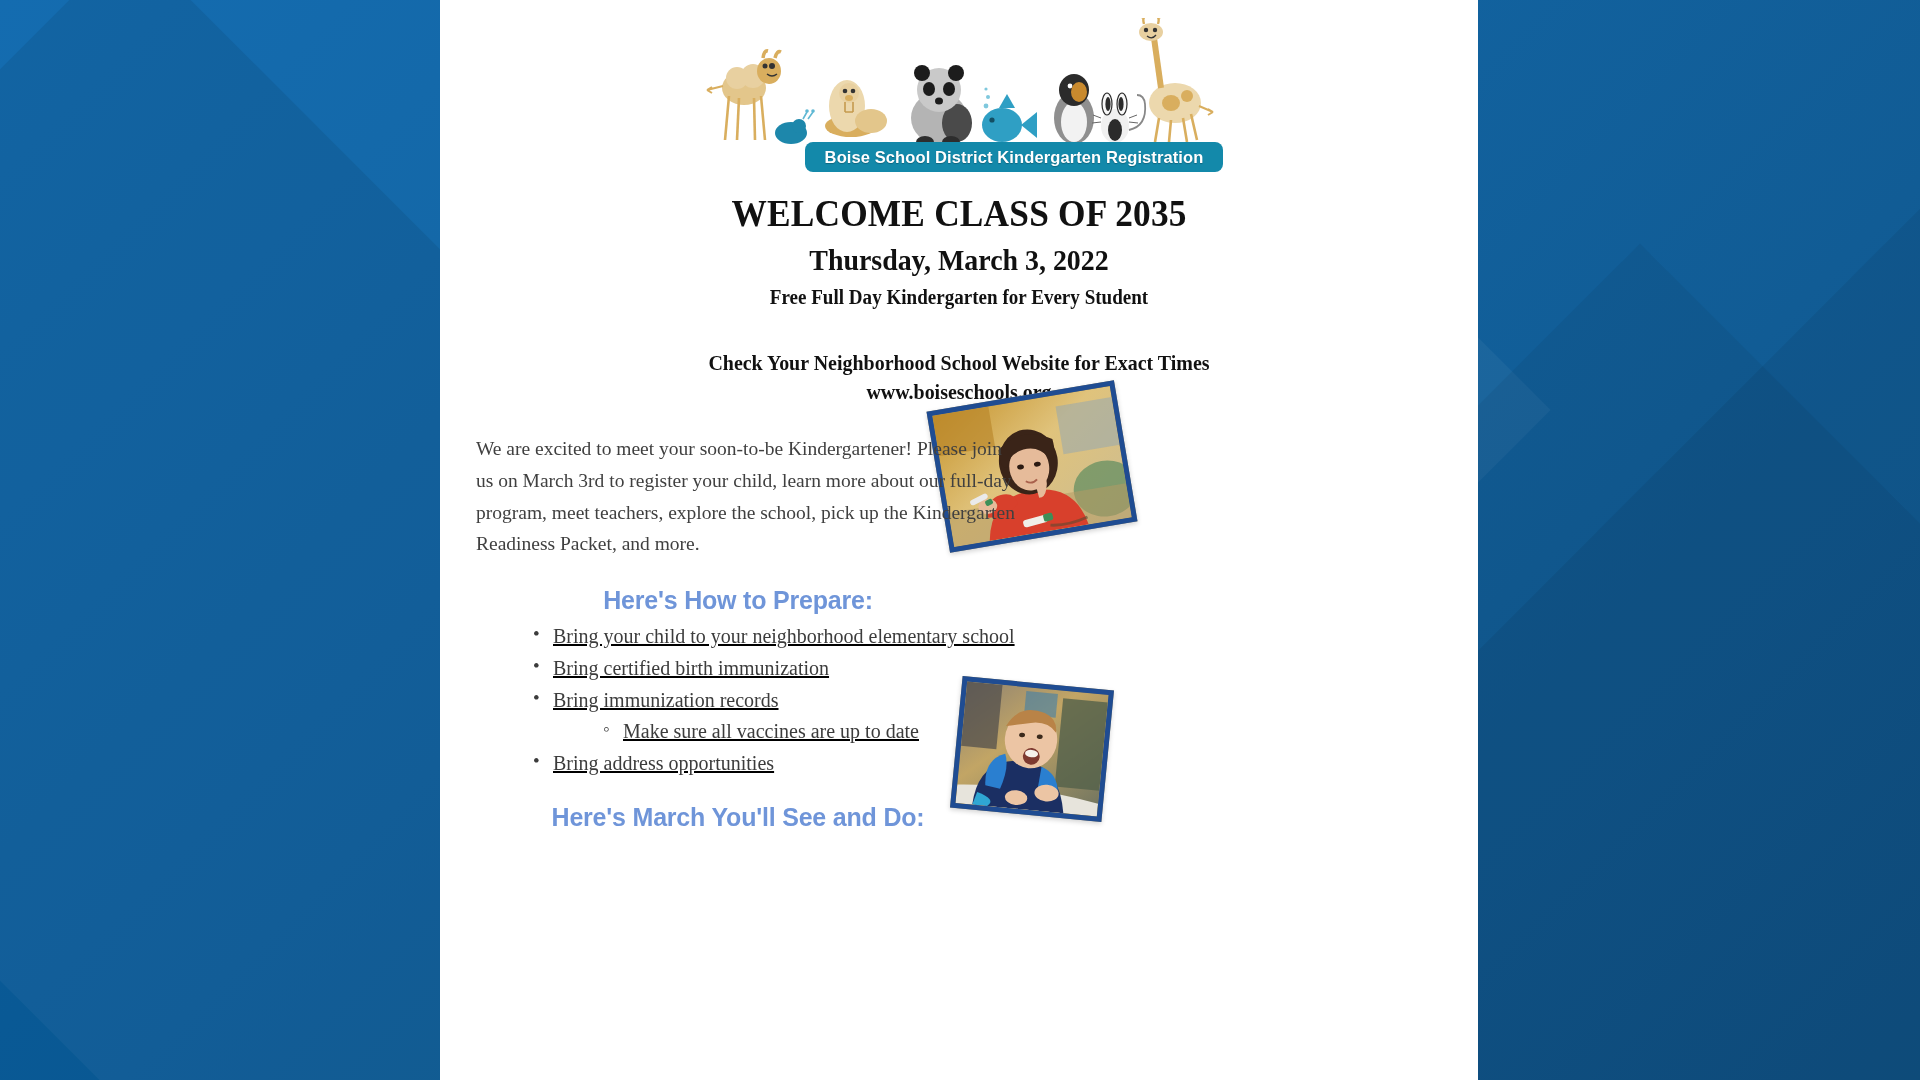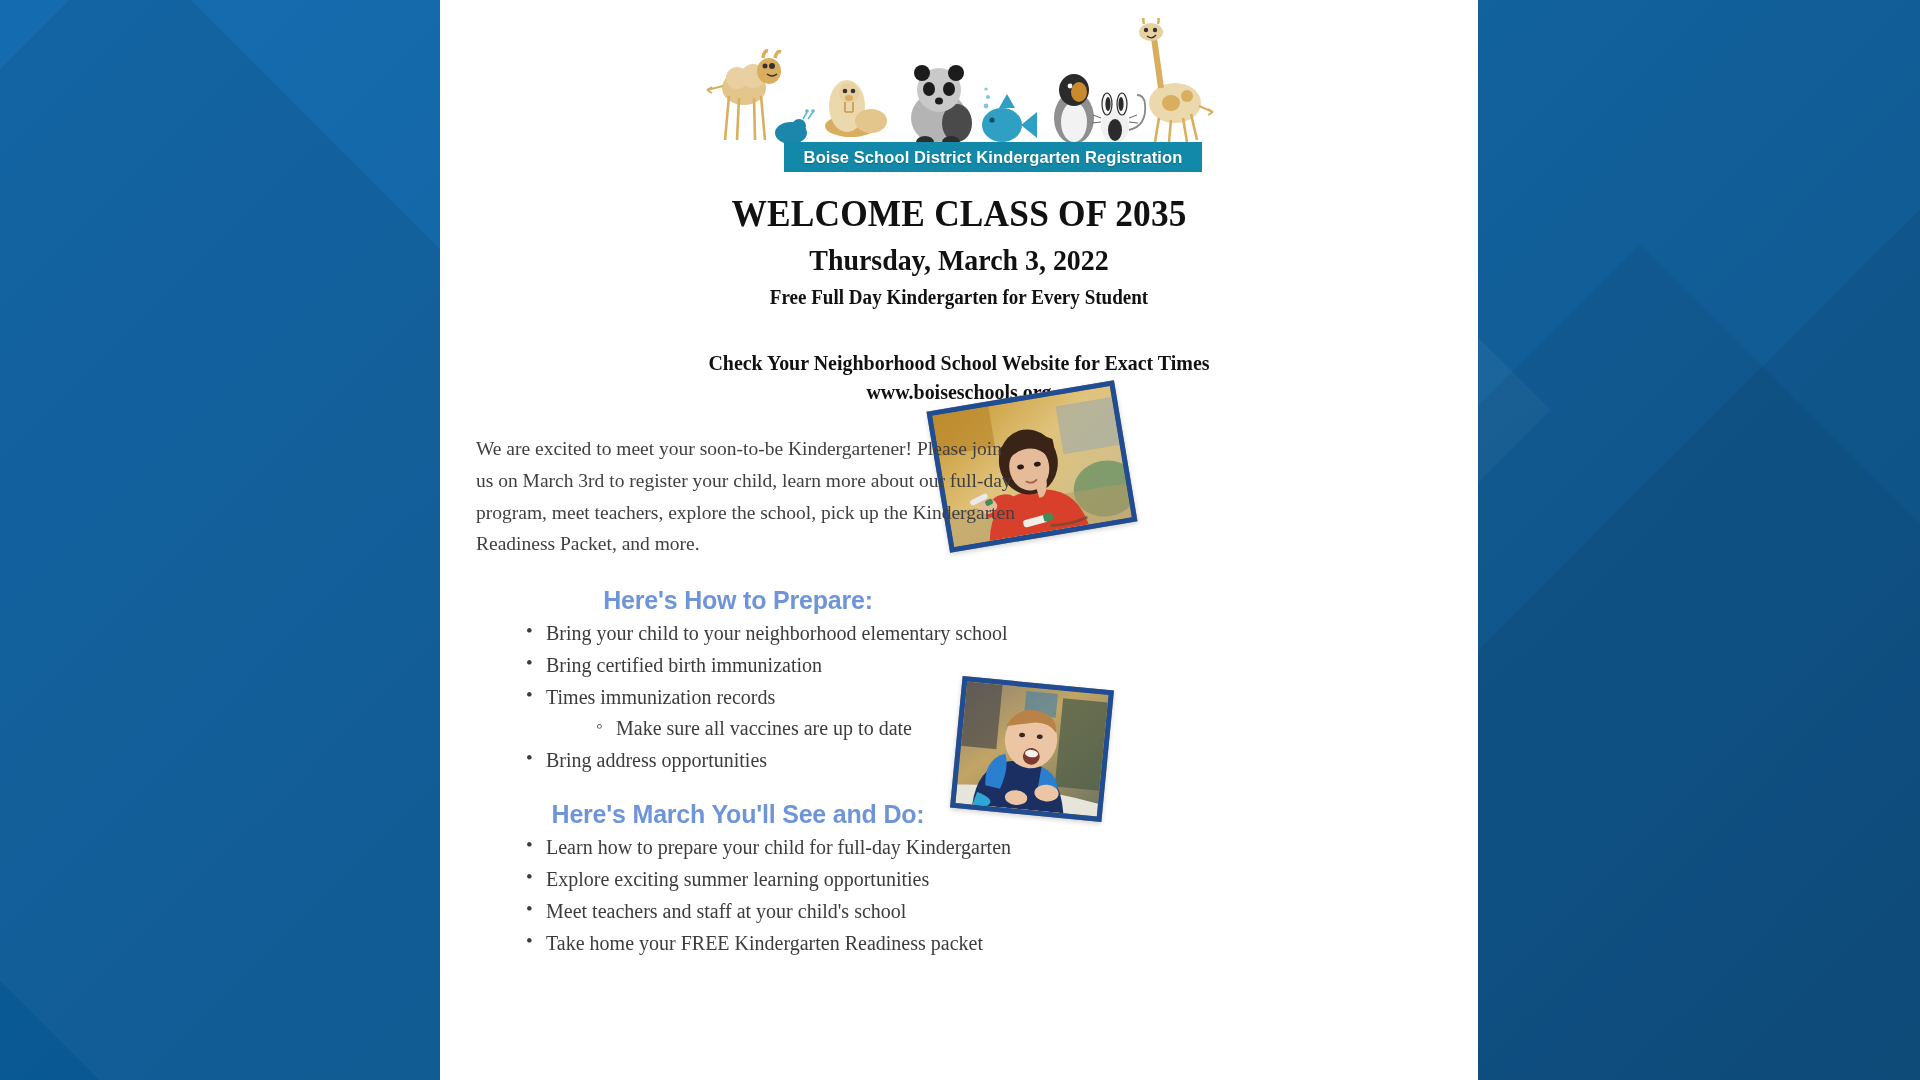--- a/index.html
+++ b/index.html
@@ -73,26 +73,26 @@
     height: 155px;
   }
   .animals {
     position: absolute;
     left: 0; top: 0;
     width: 520px;
     height: 130px;
   }
   .banner {
     position: absolute;
-    left: 85px;
+    left: 106px;
     top: 124px;
     width: 418px;
     height: 30px;
     background: #1389aa;
-    border-radius: 0;
+    border-radius: 8px;
     color: #ffffff;
     font-family: "Liberation Sans", sans-serif;
     font-weight: bold;
     font-size: 16.5px;
     letter-spacing: 0.1px;
     display: flex;
     align-items: center;
     justify-content: center;
     text-shadow: 0 1px 1px rgba(0,0,0,0.25);
     white-space: nowrap;
@@ -157,22 +157,23 @@
     font-family: "Liberation Sans", sans-serif;
     font-size: 25px;
     color: #6f95d9;
     margin-top: 26px;
     margin-bottom: 3px;
     letter-spacing: -0.2px;
     text-align: center;
   }
   ul.blist {
     list-style: none;
-    margin: 0;
+    margin: 7px;
     padding: 0 0 0 50px;
+    text-decoration: underline;
   }
   ul.blist > li {
     font-family: "Liberation Serif", serif;
     font-size: 20px;
     color: #3c3c3c;
     line-height: 1.4;
     position: relative;
     padding-left: 20px;
     margin-top: 4px;
     width: 500px;
@@ -425,31 +426,25 @@
     </div>
 
     <div class="body-col">
       <p class="intro">We are excited to meet your soon-to-be Kindergartener! Please join us on March 3rd to register your child, learn more about our full-day program, meet teachers, explore the school, pick up the Kindergarten Readiness Packet, and more.</p>
 
       <h2 class="sec-head">Here's How to Prepare:</h2>
       <ul class="blist">
         <li>Bring your child to your neighborhood elementary school</li>
         <li>Bring certified birth immunization</li>
         <li>
-          <span>Times immunization records</span>
+          <span>Bring immunization records</span>
           <ul class="sublist">
             <li>Make sure all vaccines are up to date</li>
           </ul>
         </li>
         <li>Bring address opportunities</li>
       </ul>
 
       <h2 class="sec-head">Here's March You'll See and Do:</h2>
-      <ul class="blist">
-        <li>Learn how to prepare your child for full-day Kindergarten</li>
-        <li>Explore exciting summer learning opportunities</li>
-        <li>Meet teachers and staff at your child's school</li>
-        <li>Take home your FREE Kindergarten Readiness packet</li>
-      </ul>
     </div>
 
   </div>
 </div>
 
 </body></html>

